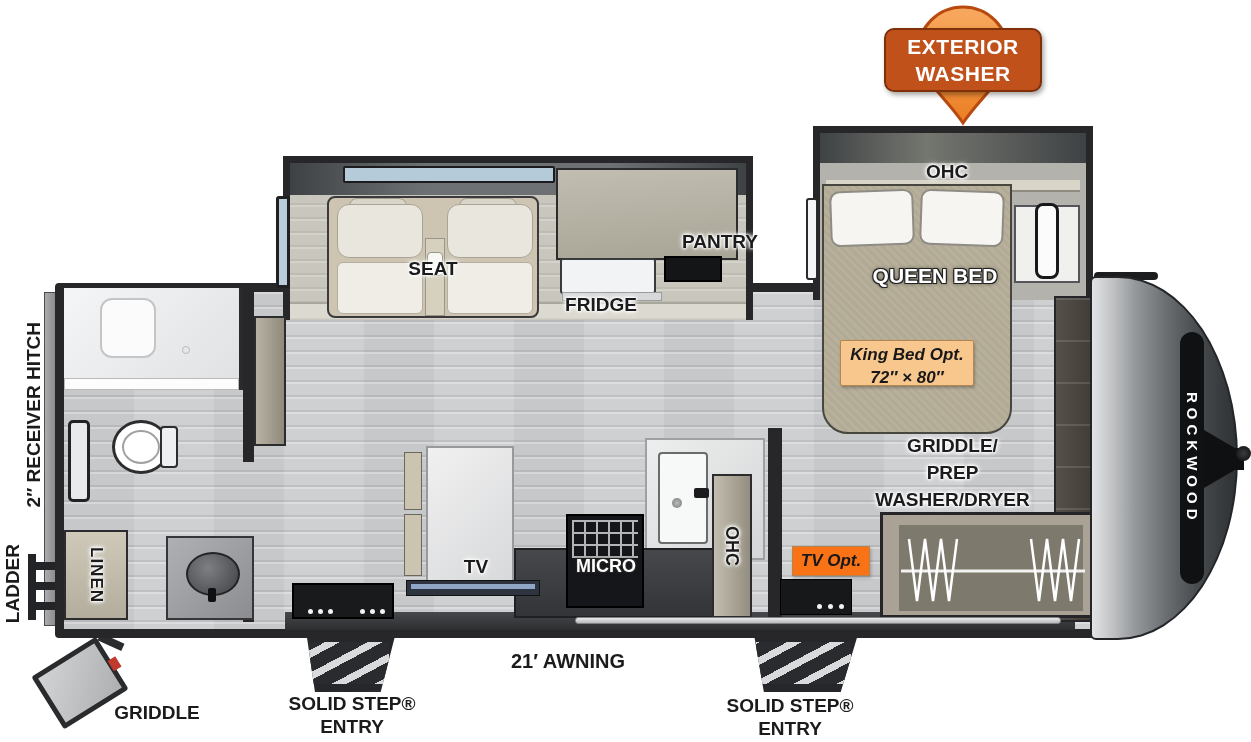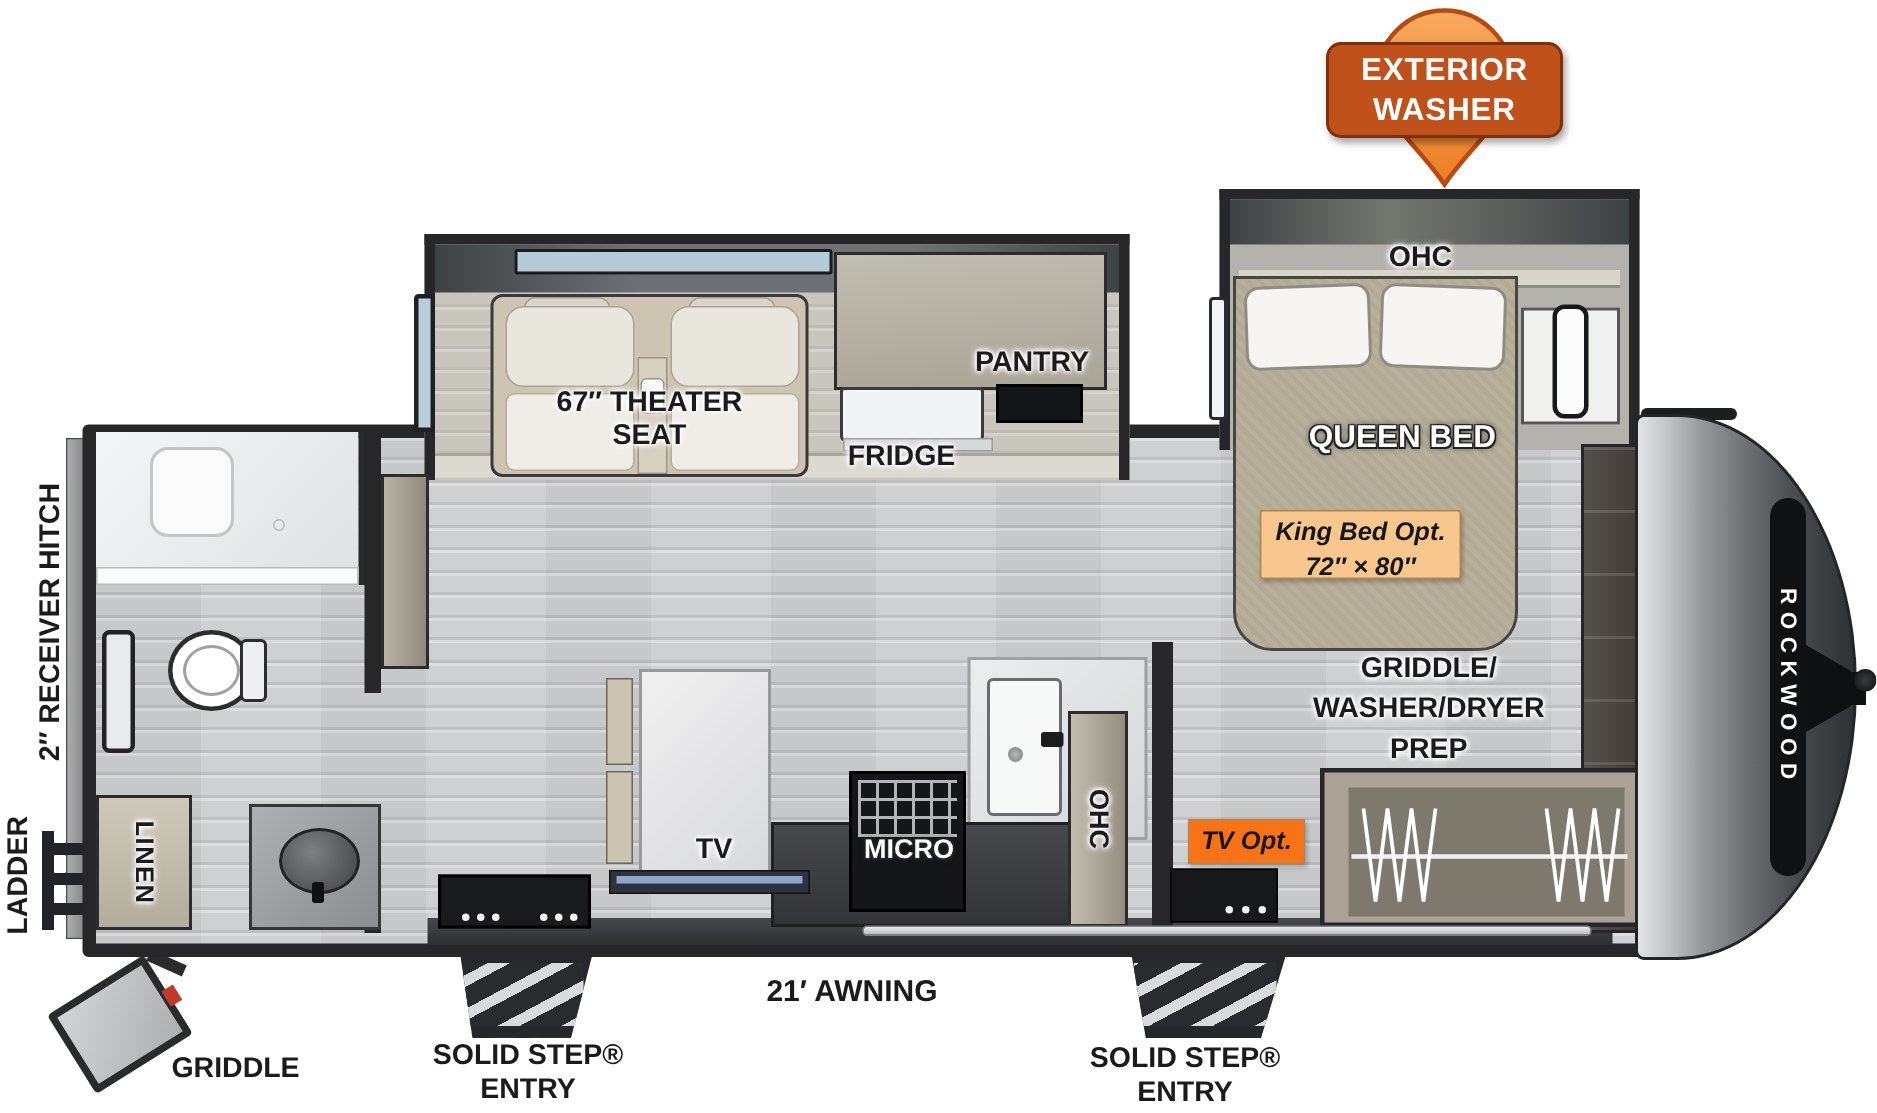--- a/index.html
+++ b/index.html
@@ -66,56 +66,55 @@
     <div class="abs" style="left:20px;top:0px;width:58px;height:16px;background:#d9d5c8;border-radius:8px;border:1px solid #a39e8f;"></div>
     <div class="abs" style="left:130px;top:0px;width:58px;height:16px;background:#d9d5c8;border-radius:8px;border:1px solid #a39e8f;"></div>
     <div class="abs" style="left:8px;top:6px;width:86px;height:54px;background:#e9e6de;border:1px solid #a9a495;border-radius:12px;"></div>
     <div class="abs" style="left:118px;top:6px;width:86px;height:54px;background:#e9e6de;border:1px solid #a9a495;border-radius:12px;"></div>
     <div class="abs" style="left:8px;top:64px;width:86px;height:52px;background:#efede6;border:1px solid #b3ae9f;border-radius:6px;"></div>
     <div class="abs" style="left:118px;top:64px;width:86px;height:52px;background:#efede6;border:1px solid #b3ae9f;border-radius:6px;"></div>
     <div class="abs" style="left:96px;top:40px;width:20px;height:78px;background:#d6d0bf;border:1px solid #9a9588;"></div>
     <div class="abs" style="left:98px;top:54px;width:16px;height:24px;background:#f7f7f4;border:1px solid #9a9588;border-radius:4px;"></div>
   </div>
   <div class="lbl" style="left:327px;top:258px;width:212px;font-size:19px;z-index:7;">
-    <div>67″ THEATER</div>
     <div>SEAT</div>
   </div>
 
   <div class="abs" style="left:556px;top:168px;width:182px;height:92px;background:linear-gradient(175deg,#c1bdb0,#a8a496);border:2px solid #2c2c2e;z-index:4;"></div>
   <div class="abs" style="left:560px;top:258px;width:96px;height:36px;background:#f2f3f4;border:2px solid #3a3a3c;border-radius:3px;z-index:4;"></div>
   <div class="abs" style="left:562px;top:292px;width:100px;height:9px;background:#d7d8d9;border:1px solid #9b9c9e;z-index:4;"></div>
   <div class="abs" style="left:664px;top:256px;width:58px;height:26px;background:#141517;border:2px solid #000;z-index:4;"></div>
-  <div class="lbl" style="left:618px;top:231px;width:140px;font-size:19px;z-index:7;">PANTRY</div>
+  <div class="lbl" style="left:618px;top:231px;width:140px;font-size:19px;z-index:7;text-align:right;">PANTRY</div>
   <div class="lbl" style="left:531px;top:294px;width:140px;font-size:19px;z-index:7;">FRIDGE</div>
 
   <div class="abs" style="left:813px;top:126px;width:280px;height:174px;background:#b4b2ac;border:7px solid #27272a;border-bottom:none;z-index:3;"></div>
   <div class="abs" style="left:820px;top:133px;width:266px;height:30px;background:linear-gradient(90deg,#3f4244,#74776f 40%,#3f4244);z-index:3;"></div>
   <div class="abs" style="left:826px;top:180px;width:254px;height:12px;background:#d9d6c9;border-bottom:2px solid #8e8b80;z-index:3;"></div>
   <div class="abs" style="left:1014px;top:205px;width:66px;height:78px;background:#f0f0ee;border:2px solid #55555a;z-index:4;"></div>
   <div class="abs" style="left:1035px;top:203px;width:24px;height:76px;background:#fbfbfb;border:3px solid #17181a;border-radius:8px;z-index:5;"></div>
   <div class="abs" style="left:806px;top:198px;width:12px;height:82px;background:#f4f5f6;border:2px solid #2a2a2c;border-radius:3px;z-index:4;"></div>
   <div class="lbl" style="left:887px;top:161px;width:120px;font-size:19px;z-index:7;">OHC</div>
 
   <div class="abs" style="left:822px;top:184px;width:190px;height:250px;background:repeating-linear-gradient(45deg,rgba(255,255,255,.07) 0 3px,rgba(0,0,0,0) 3px 6px),#b2aa94;border:2px solid #47473f;border-radius:0 0 26px 26px;z-index:4;"></div>
   <div class="abs" style="left:830px;top:190px;width:84px;height:56px;background:#f6f5f2;border:2px solid #8e8c85;border-radius:10px;transform:rotate(-2deg);z-index:5;"></div>
   <div class="abs" style="left:920px;top:190px;width:84px;height:56px;background:#f6f5f2;border:2px solid #8e8c85;border-radius:10px;transform:rotate(2deg);z-index:5;"></div>
-  <div class="lbl lbl-white" style="left:822px;top:280px;width:190px;font-size:21px;z-index:7;padding-left:36px;">
+  <div class="lbl lbl-white" style="left:822px;top:264px;width:190px;font-size:21px;z-index:7;padding-left:36px;">
     <div>QUEEN BED</div>
   </div>
   <div class="abs" style="left:840px;top:340px;width:134px;height:46px;background:#f7c78e;border:1px solid #b5854d;border-radius:2px;box-shadow:1px 2px 3px rgba(0,0,0,.25);z-index:6;text-align:center;">
     <div class="ital" style="font-weight:bold;font-size:17px;color:#18181a;line-height:24px;margin-top:2px;">King Bed Opt.</div>
     <div class="ital" style="font-weight:bold;font-size:17px;color:#18181a;line-height:21px;">72″ × 80″</div>
   </div>
 
   <div class="abs" style="left:1054px;top:296px;width:44px;height:326px;background:repeating-linear-gradient(180deg,rgba(255,255,255,.12) 0 2px,rgba(0,0,0,0) 2px 42px),linear-gradient(90deg,#56504a,#3f3a34);border:2px solid #26262a;z-index:4;"></div>
 
   <div class="lbl" style="left:845px;top:432px;width:215px;font-size:19px;line-height:27px;z-index:7;">
     <div>GRIDDLE/</div>
+    <div>PREP</div>
     <div>WASHER/DRYER</div>
-    <div>PREP</div>
   </div>
   <div class="abs" style="left:880px;top:512px;width:220px;height:106px;background:#aaa294;border:3px solid #26262a;z-index:4;">
     <div class="abs" style="left:16px;top:10px;width:184px;height:86px;background:#7e796d;"></div>
     <svg width="220" height="106" style="position:absolute;left:0;top:0;">
       <line x1="18" y1="56" x2="202" y2="56" stroke="#f2f2f2" stroke-width="3"></line>
       <polyline points="26,24 34,86 42,24 50,86 58,24 66,86 74,24" fill="none" stroke="#ffffff" stroke-width="2.5"></polyline>
       <polyline points="148,24 156,86 164,24 172,86 180,24 188,86 196,24" fill="none" stroke="#ffffff" stroke-width="2.5"></polyline>
     </svg>
   </div>
 

